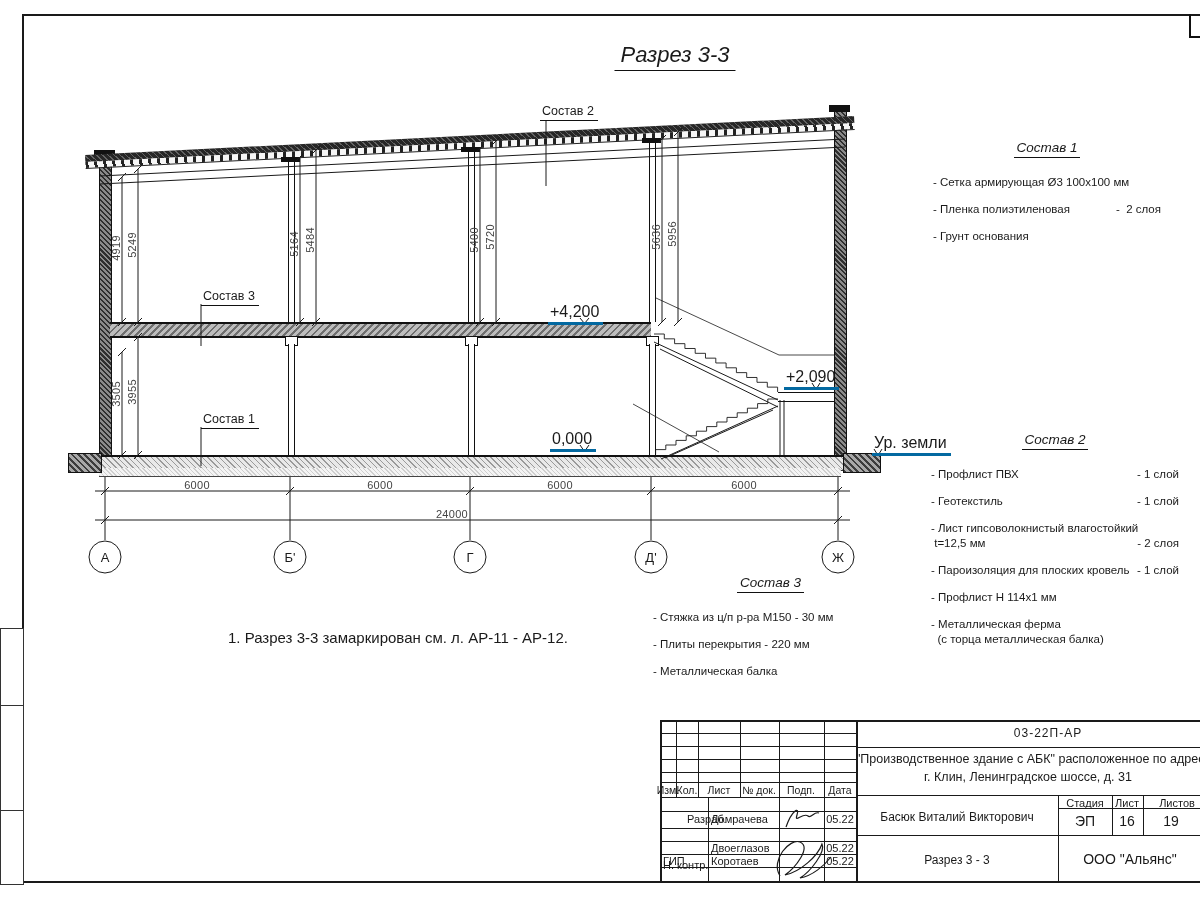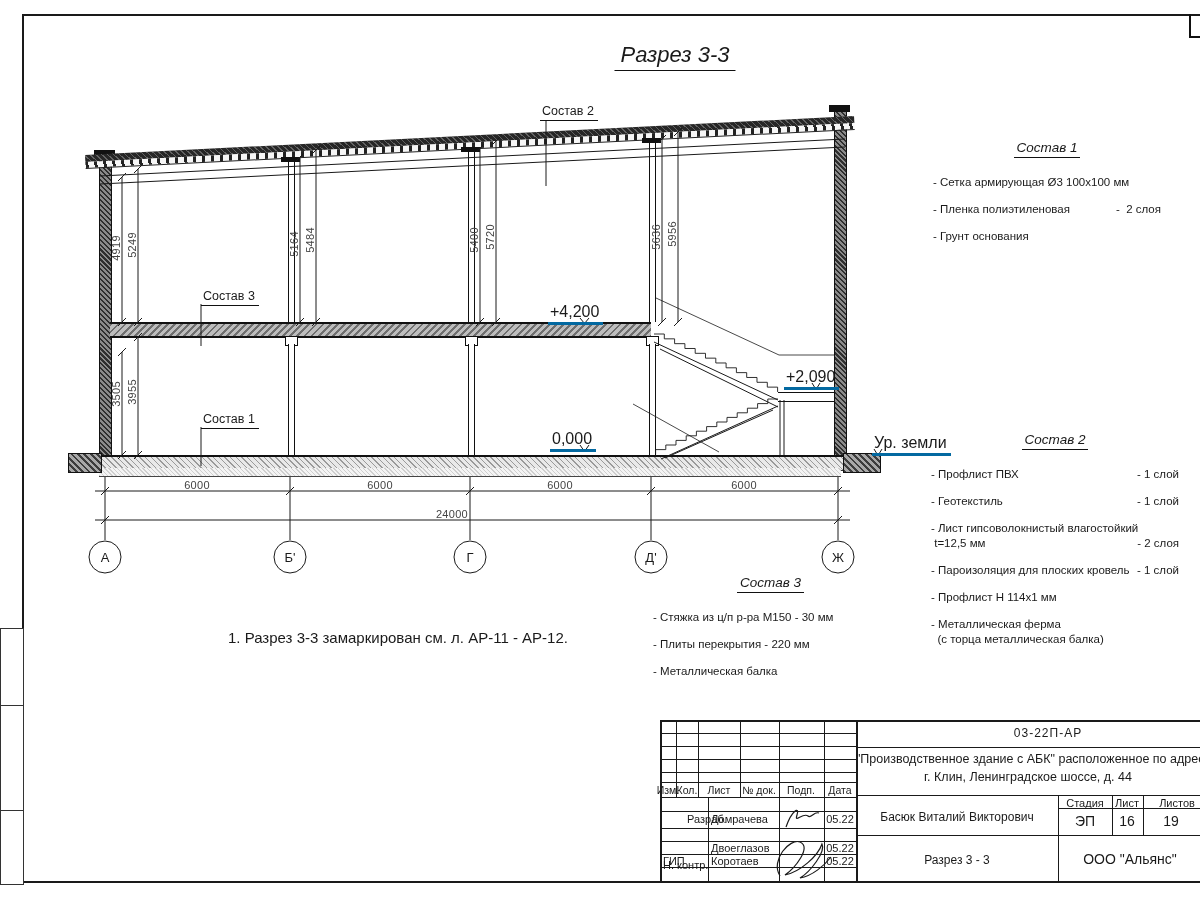--- a/index.html
+++ b/index.html
@@ -311,21 +311,21 @@
     <span class="t tb-txt ctr" style="left:840px;top:813px;">05.22</span>
     <span class="t tb-txt" style="left:663px;top:842px;margin-top:17px;">Н. контр.</span>
     <span class="t tb-txt" style="left:711px;top:842px;">Двоеглазов</span>
     <span class="t tb-txt ctr" style="left:840px;top:842px;">05.22</span>
     <span class="t tb-txt" style="left:663px;top:855px;">ГИП</span>
     <span class="t tb-txt" style="left:711px;top:855px;">Коротаев</span>
     <span class="t tb-txt ctr" style="left:840px;top:855px;">05.22</span>
 
     <span class="t ctr" style="left:1028px;top:726px;font-size:12px;letter-spacing:1px;margin-left:20px;">03-22П-АР</span>
     <span class="t ctr" style="left:1035px;top:752px;font-size:12.5px;">"Производственное здание с АБК" расположенное по адресу:</span>
-    <span class="t ctr" style="left:1028px;top:770px;font-size:12.5px;">г. Клин, Ленинградское шоссе, д. 44</span>
+    <span class="t ctr" style="left:1028px;top:770px;font-size:12.5px;">г. Клин, Ленинградское шоссе, д. 31</span>
     <span class="t ctr" style="left:957px;top:810px;font-size:12px;">Басюк Виталий Викторович</span>
     <span class="t ctr" style="left:957px;top:853px;font-size:12px;">Разрез 3 - 3</span>
     <span class="t tb-txt ctr" style="left:1085px;top:797px;">Стадия</span>
     <span class="t tb-txt ctr" style="left:1127px;top:797px;">Лист</span>
     <span class="t tb-txt ctr" style="left:1177px;top:797px;">Листов</span>
     <span class="t ctr" style="left:1085px;top:813px;font-size:14px;">ЭП</span>
     <span class="t ctr" style="left:1127px;top:813px;font-size:14px;">16</span>
     <span class="t ctr" style="left:1171px;top:813px;font-size:14px;">19</span>
     <span class="t ctr" style="left:1130px;top:851px;font-size:14px;">ООО "Альянс"</span>
   </div>

